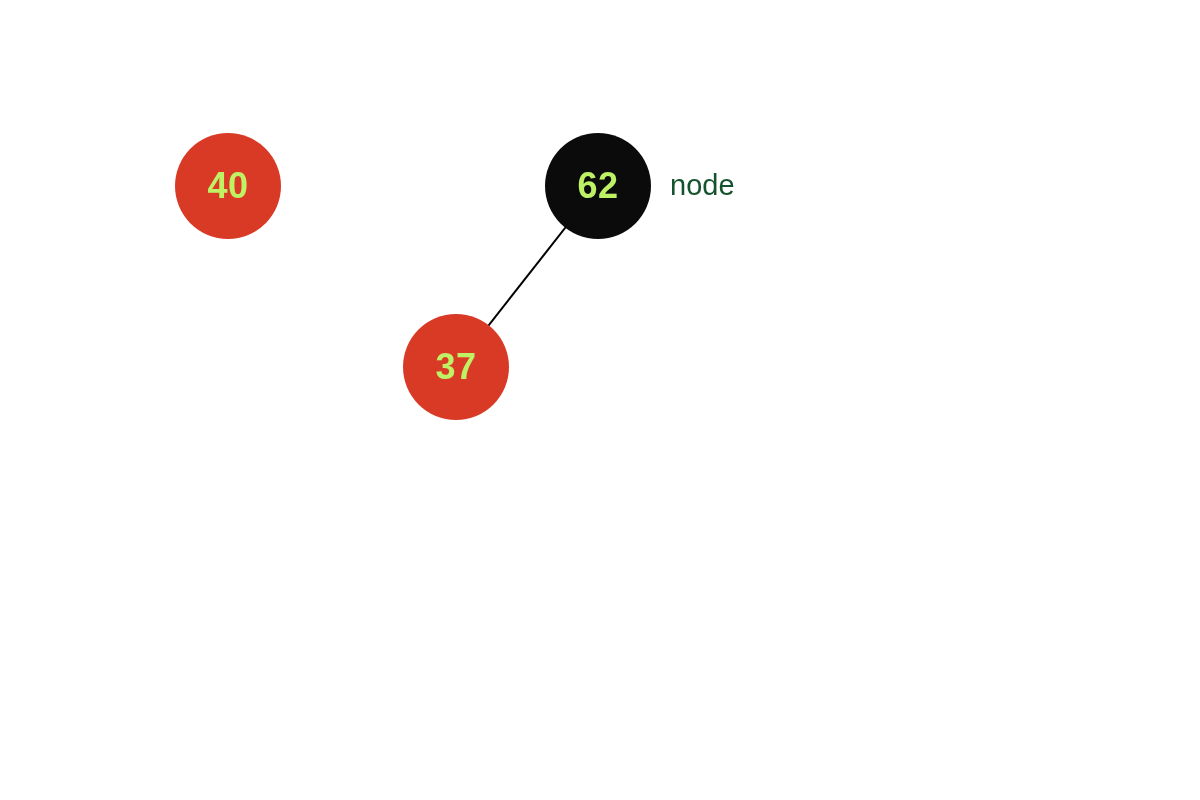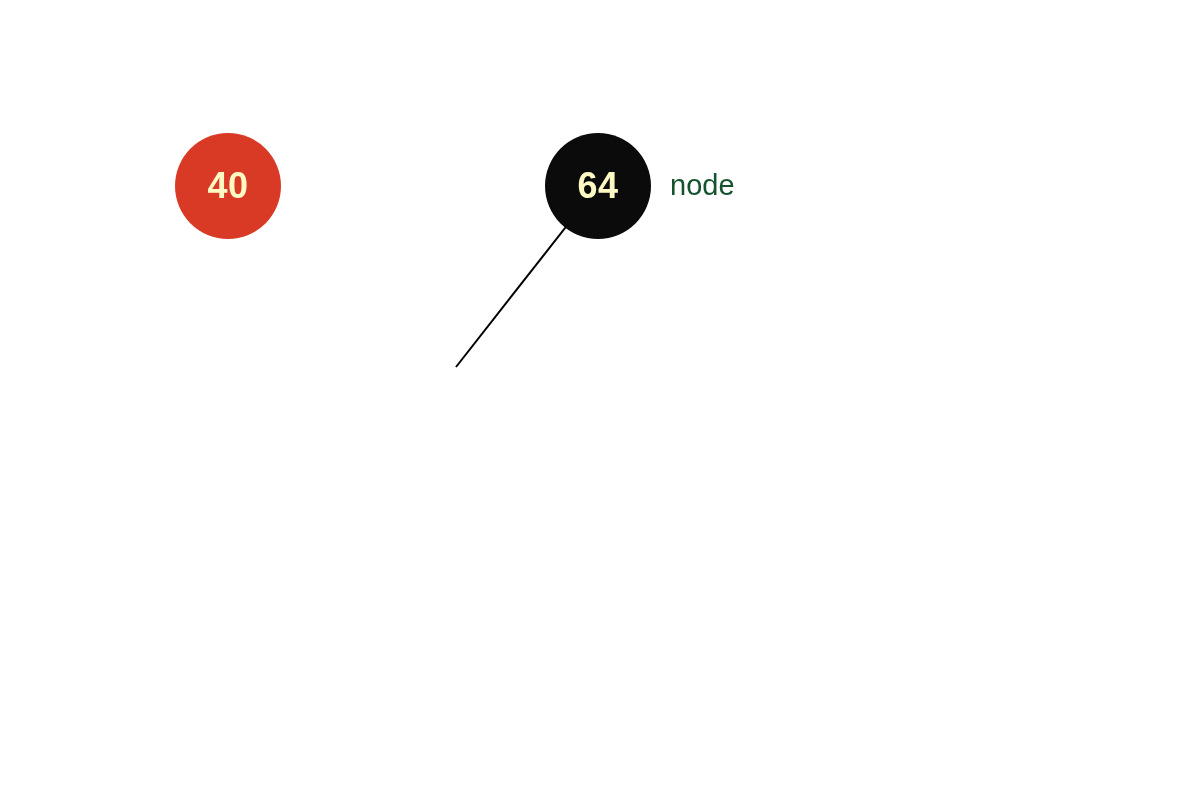--- a/index.html
+++ b/index.html
@@ -30,21 +30,21 @@
     border-radius: 50%;
     display: flex;
     align-items: center;
     justify-content: center;
     box-sizing: border-box;
     cursor: default;
   }
   .node--red  { background: #D93A26; }
   .node--black{ background: #0B0B0B; }
   .node__value {
-    color: #fef9c3;
+    color: #bef264;
     font-size: 36px;
     font-weight: bold;
     letter-spacing: 0.5px;
     user-select: none;
   }
   .node-40 { left: 175px; top: 133px; }
   .node-42 { left: 545px; top: 133px; }
   .node-37 { left: 403px; top: 314px; }
   .annotation {
     position: absolute;
@@ -65,19 +65,22 @@
 
   <svg class="edges-layer" viewBox="0 0 1200 800" xmlns="http://www.w3.org/2000/svg">
     <line x1="598" y1="186" x2="456" y2="367" stroke="#000000" stroke-width="2"></line>
   </svg>
 
   <div class="node node--red node-40">
     <span class="node__value">40</span>
   </div>
 
   <div class="node node--black node-42">
-    <span class="node__value">64</span>
+    <span class="node__value">62</span>
   </div>
 
+  <div class="node node--red node-37">
+    <span class="node__value">37</span>
+  </div>
 
   <div class="annotation">node</div>
 
 </div>
 
 </body></html>

